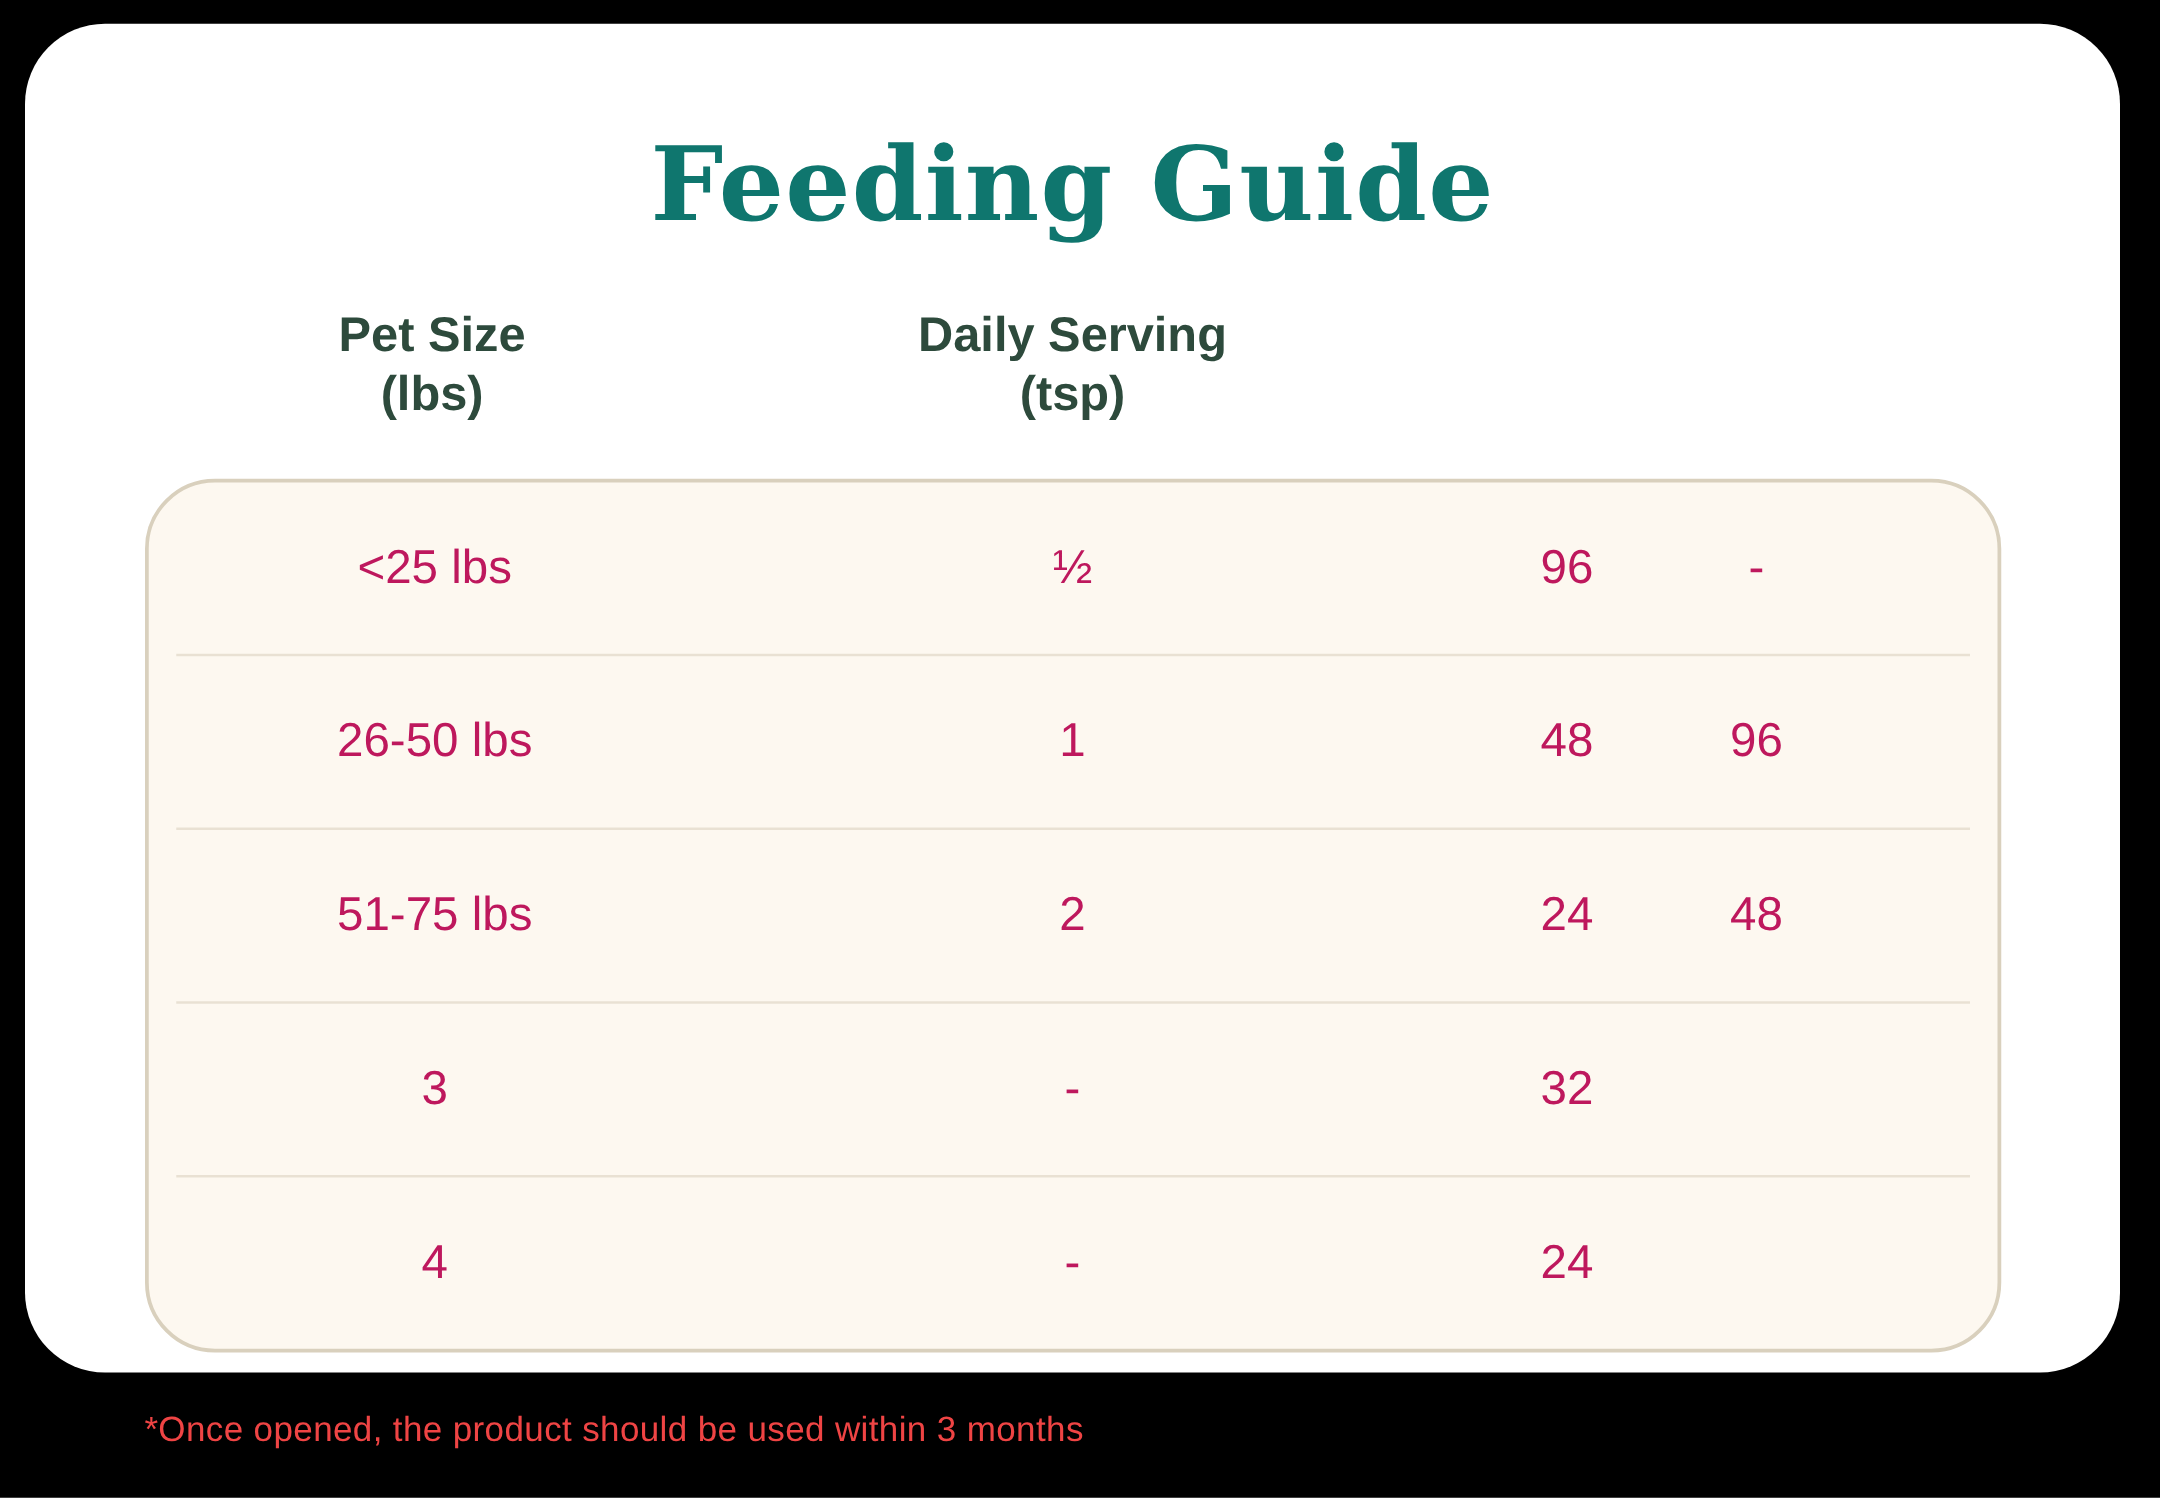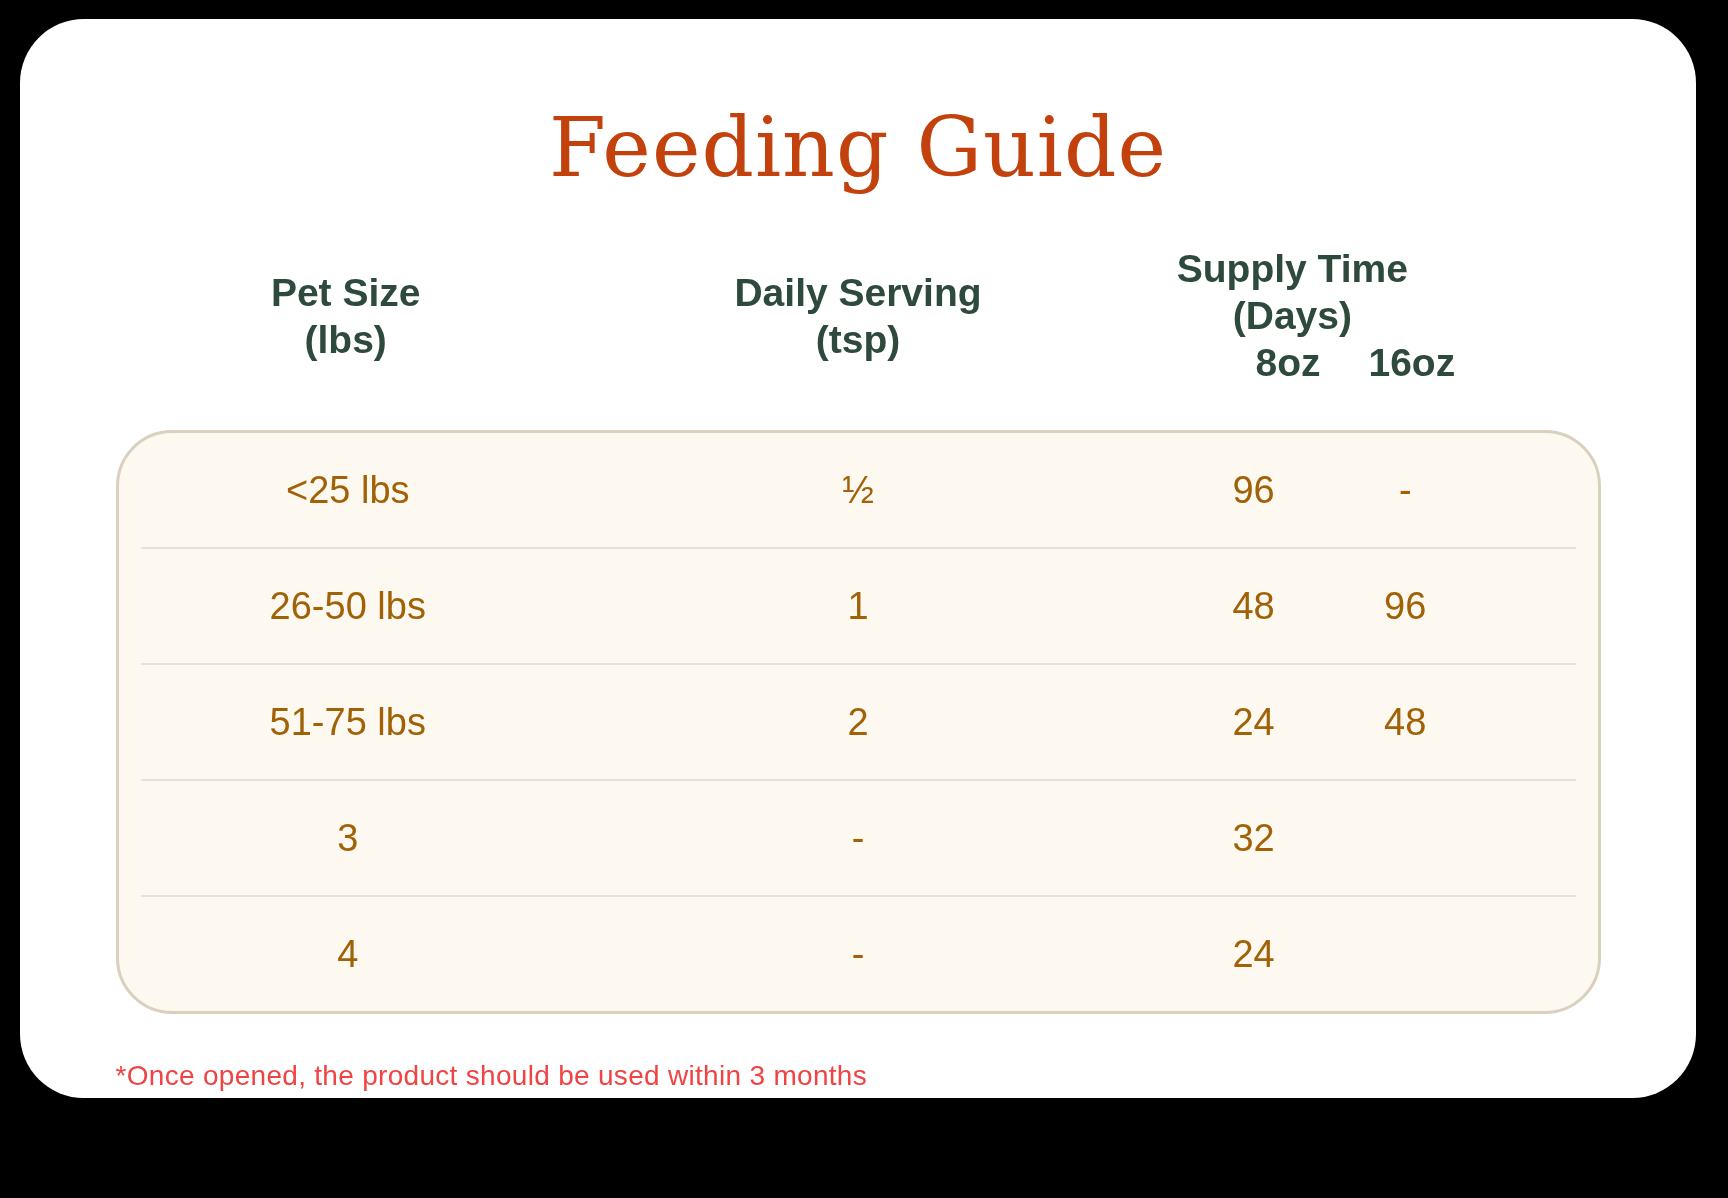--- a/index.html
+++ b/index.html
@@ -19,24 +19,24 @@
     width: 1676px;
     height: 1079px;
     background: #ffffff;
     border-radius: 64px;
   }
 
   .title {
     margin-top: 86px;
     text-align: center;
     font-family: "DejaVu Serif", serif;
-    font-weight: 400;
+    font-weight: 700;
     font-size: 82px;
     line-height: 1.05;
-    color: #c2410c;
+    color: #0f766e;
     letter-spacing: 1px;
   }
 
   .content {
     width: 1485px;
     margin: 0 auto;
   }
 
   .cols {
     display: grid;
@@ -57,22 +57,22 @@
 
   .guide-table {
     margin-top: 44px;
     background: #fdf8f0;
     border: 3px solid #d9d0bd;
     border-radius: 56px;
     overflow: hidden;
   }
 
   .row {
-    height: 114px;
-    color: #a16207;
+    height: 137px;
+    color: #be185d;
     font-size: 38px;
   }
 
   .cell { text-align: center; }
 
   .divider {
     height: 2px;
     background: #e9e1d3;
     margin: 0 22px;
   }
@@ -95,27 +95,20 @@
 
     <div class="header-block">
       <div class="cols">
         <div class="hcell">
           <div>Pet Size</div>
           <div>(lbs)</div>
         </div>
         <div class="hcell">
           <div>Daily Serving</div>
           <div>(tsp)</div>
-        </div>
-        <div class="h-span2">
-          <div>Supply Time (Days)</div>
-          <div class="cols" style="grid-template-columns: 75% 25%;">
-            <div class="hcell" style="text-align:right; padding-right: 48px;">8oz</div>
-            <div class="hcell" style="text-align:left;">16oz</div>
-          </div>
         </div>
       </div>
     </div>
 
     <div class="guide-table">
 
       <div class="cols row">
         <div class="cell">&lt;25 lbs</div>
         <div class="cell">½</div>
         <div class="cell">96</div>

